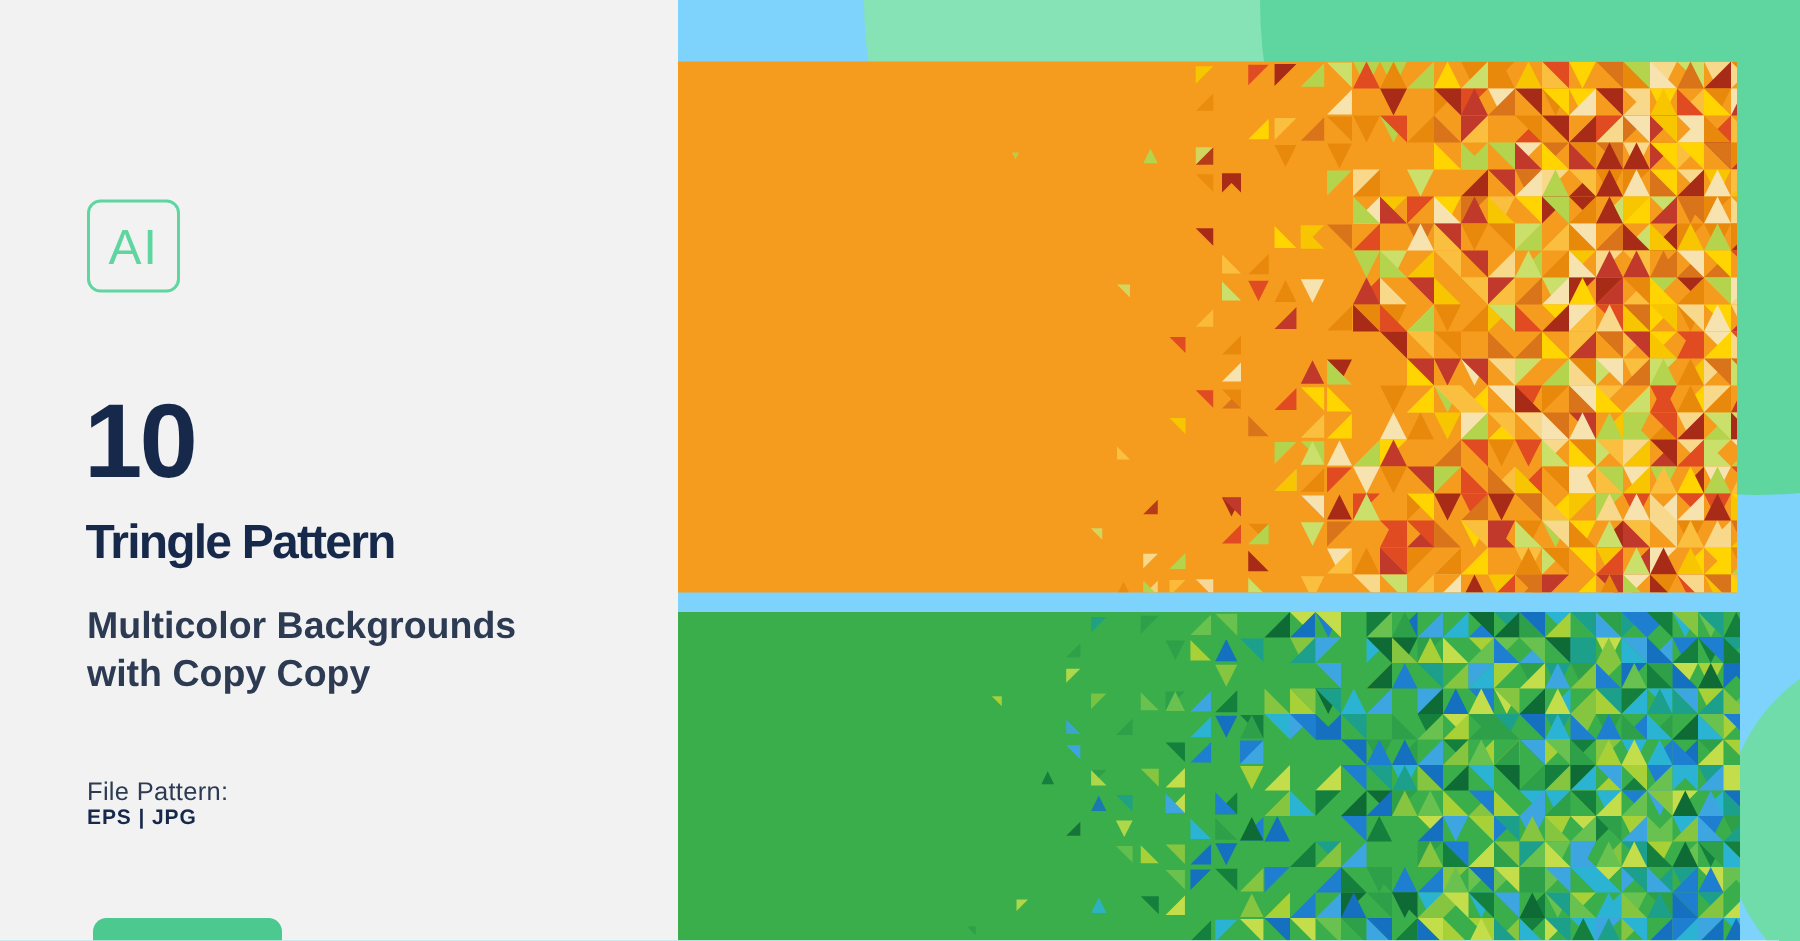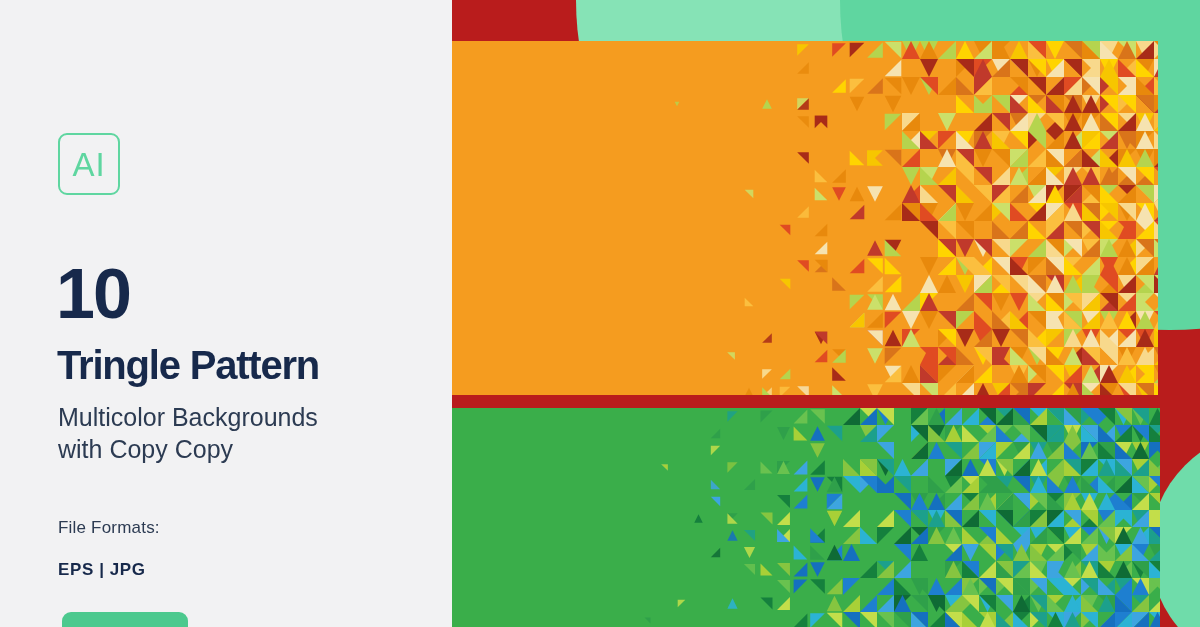--- a/index.html
+++ b/index.html
@@ -5,21 +5,21 @@
   html, body {
     margin: 0;
     padding: 0;
     background: #ffffff;
   }
   #stage {
     position: relative;
     width: 1200px;
     height: 627px;
     overflow: hidden;
-    background: #b91c1c;
+    background: #7dd3fc;
     font-family: "Liberation Sans", sans-serif;
   }
 
   
   .mint-circle {
     position: absolute;
     border-radius: 50%;
   }
   #mint-circle-light {
     left: 576px;
@@ -84,53 +84,53 @@
     font-weight: 700;
     color: #17294B;
     letter-spacing: -2px;
     line-height: 1;
   }
 
   #headline {
     position: absolute;
     left: 57px;
     top: 345px;
-    font-size: 40px;
+    font-size: 32px;
     font-weight: 700;
     color: #17294B;
     letter-spacing: -1.2px;
     line-height: 1;
     white-space: nowrap;
   }
 
   #subhead {
     position: absolute;
     left: 58px;
     top: 401px;
     font-size: 25px;
-    font-weight: 400;
+    font-weight: 700;
     color: #2C3B52;
     line-height: 1.28;
     width: 390px;
   }
 
   #formats-label {
     position: absolute;
     left: 58px;
     top: 518px;
     font-size: 17px;
     font-weight: 400;
     color: #2C3B52;
     letter-spacing: 0.2px;
   }
   #formats-value {
     position: absolute;
     left: 58px;
-    top: 560px;
-    font-size: 17px;
+    top: 536px;
+    font-size: 14px;
     font-weight: 700;
     color: #17294B;
     letter-spacing: 0.6px;
   }
 
   #cta-button {
     position: absolute;
     left: 62px;
     top: 612px;
     width: 126px;
@@ -1379,19 +1379,19 @@
 
     <div id="count-number">10</div>
 
     <div id="headline">Tringle Pattern</div>
 
     <div id="subhead">
       <div>Multicolor Backgrounds</div>
       <div>with Copy Copy</div>
     </div>
 
-    <div id="formats-label">File Formats:</div>
+    <div id="formats-label">File Pattern:</div>
     <div id="formats-value">EPS  |  JPG</div>
 
     <button id="cta-button"></button>
   </div>
 
 </div>
 
 </body></html>

